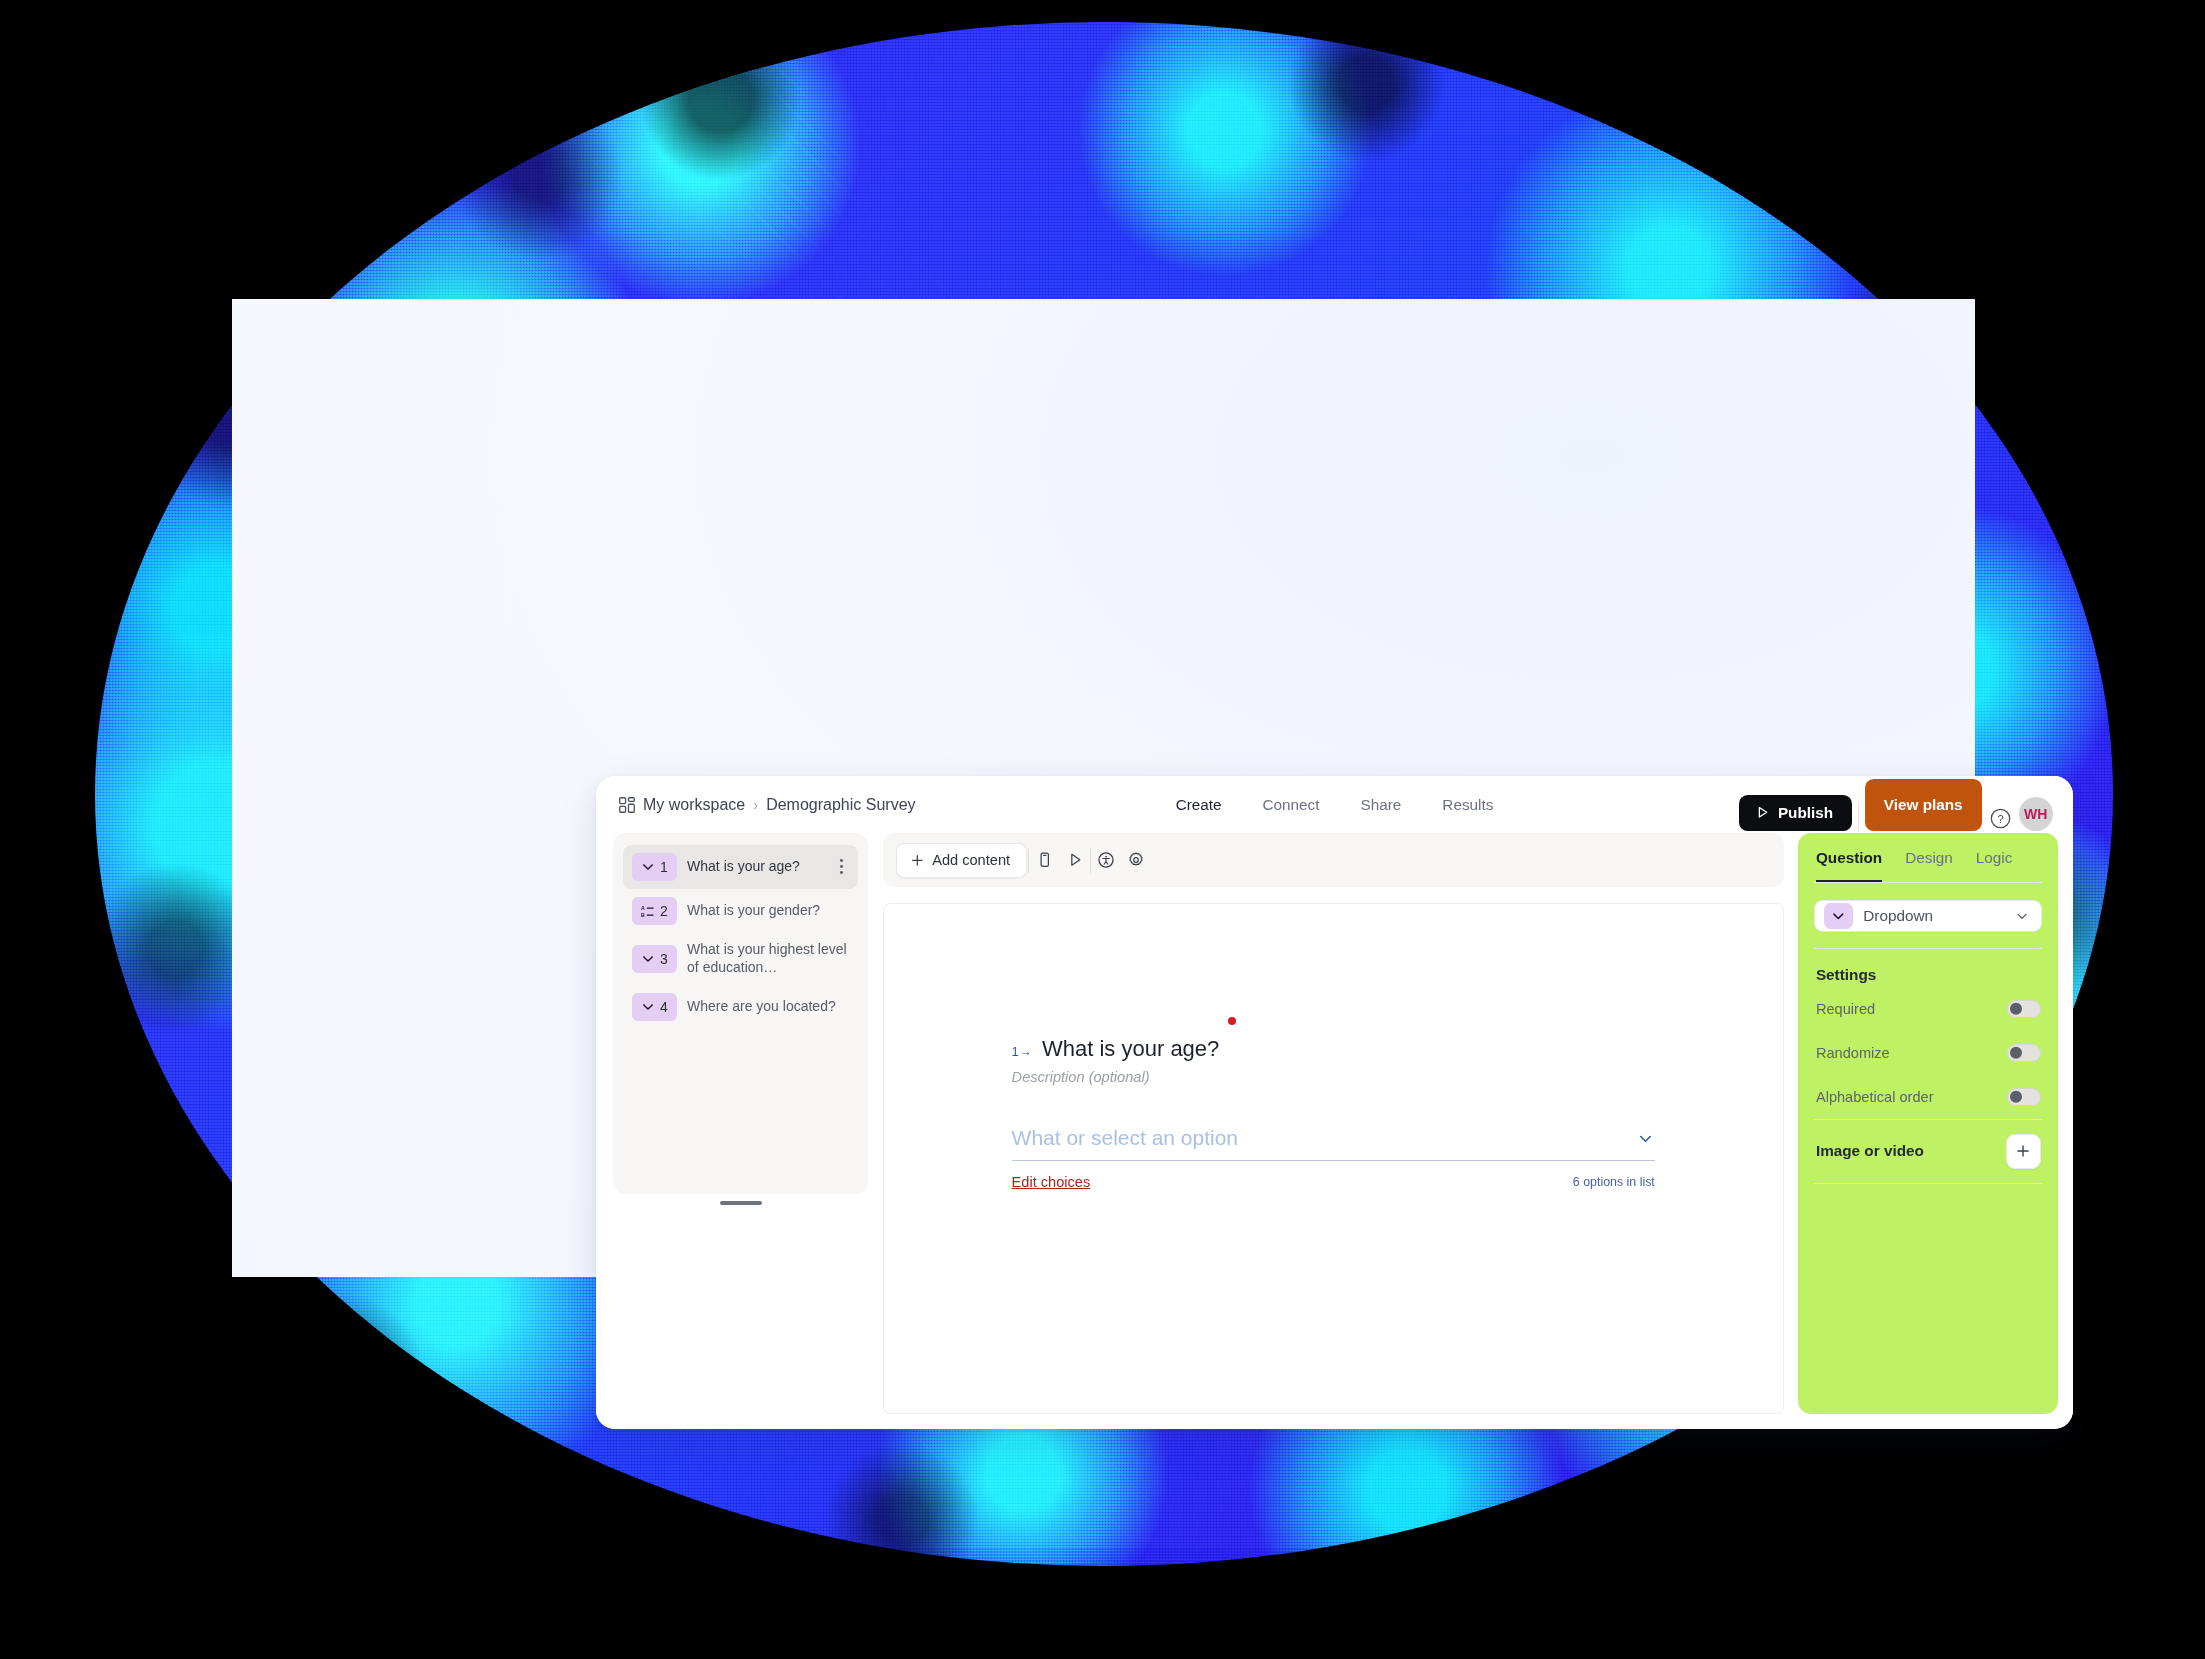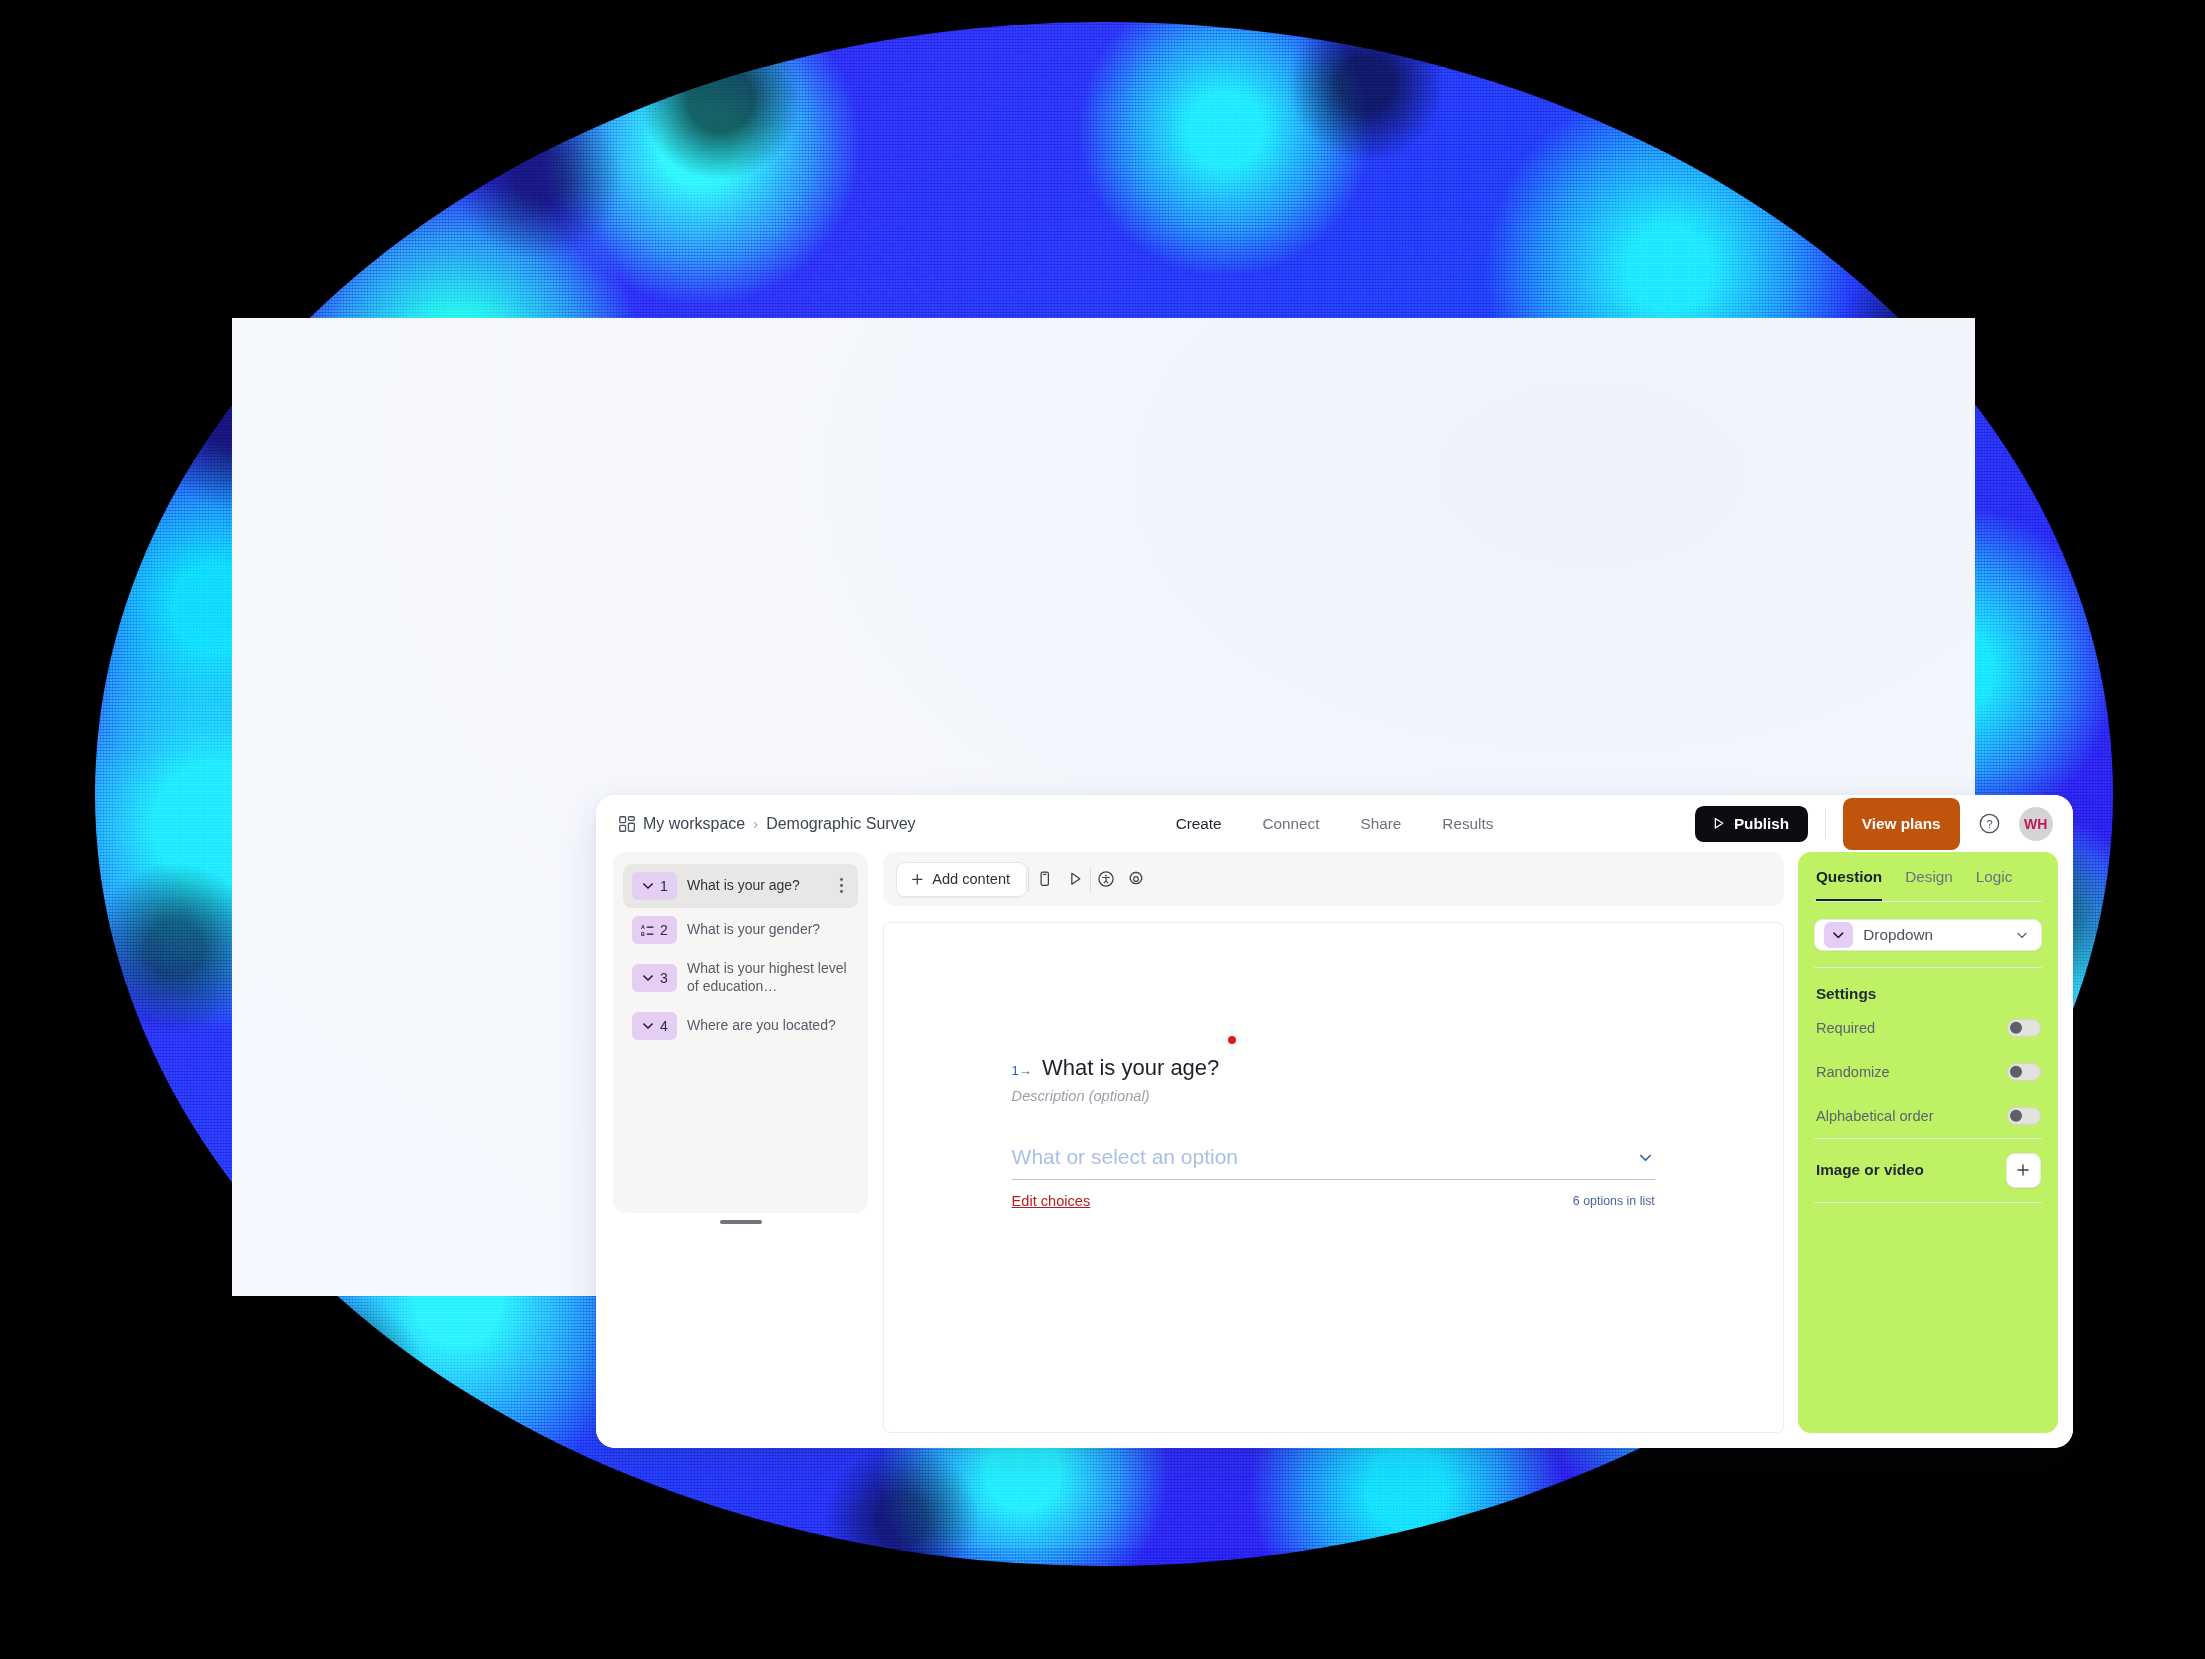--- a/index.html
+++ b/index.html
@@ -71,21 +71,21 @@
       radial-gradient(circle at 4%  60%, rgba(0,0,0,.6)  0 1.3%, transparent 4%),
       radial-gradient(circle at 7%  26%, rgba(0,0,0,.6)  0 1.3%, transparent 4%),
       radial-gradient(circle at 22% 10%, rgba(0,0,0,.55) 0 1.2%, transparent 4%);
     opacity: .8;
   }
 
   
   #page {
     position: absolute;
     left: 232px;
-    top: 318px;
+    top: 299px;
     width: 1743px;
     height: 978px;
     background:
       radial-gradient(ellipse at 78% 16%, #eef2fb 0%, #f6f8fd 48%, #f4f7fd 100%),
       linear-gradient(160deg, #f7f9fe 0%, #eef3fb 55%, #e9eff9 100%);
   }
 
   
   #app-window {
     position: absolute;
@@ -130,22 +130,22 @@
     display: flex;
     gap: 41px;
     font-size: 15.3px;
   }
   .header-nav .nav-item { color: #6a7180; cursor: pointer; white-space: nowrap; }
   .header-nav .nav-item.active { color: #1d2330; }
 
   .header-right {
     margin-left: auto;
     display: flex;
-    align-items: center;
-    gap: 17px;
+    align-items: flex-end;
+    gap: 6px;
   }
   .btn-publish {
     display: flex; align-items: center; gap: 8.7px;
     background: #0c0d11;
     color: #ffffff;
     border: none;
     border-radius: 8.7px;
     height: 36px;
     padding: 0 19px 0 16px;
     font-size: 15.3px;

